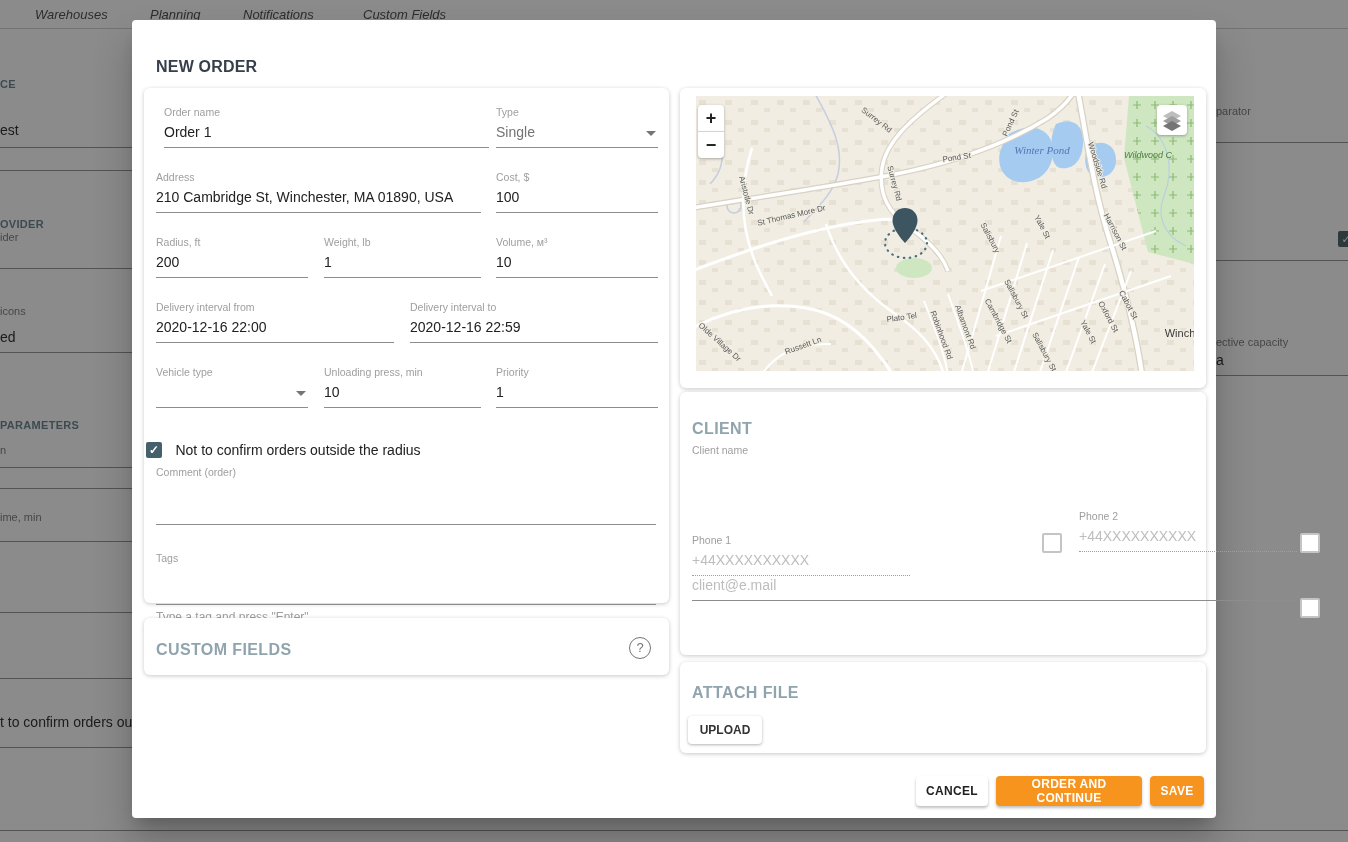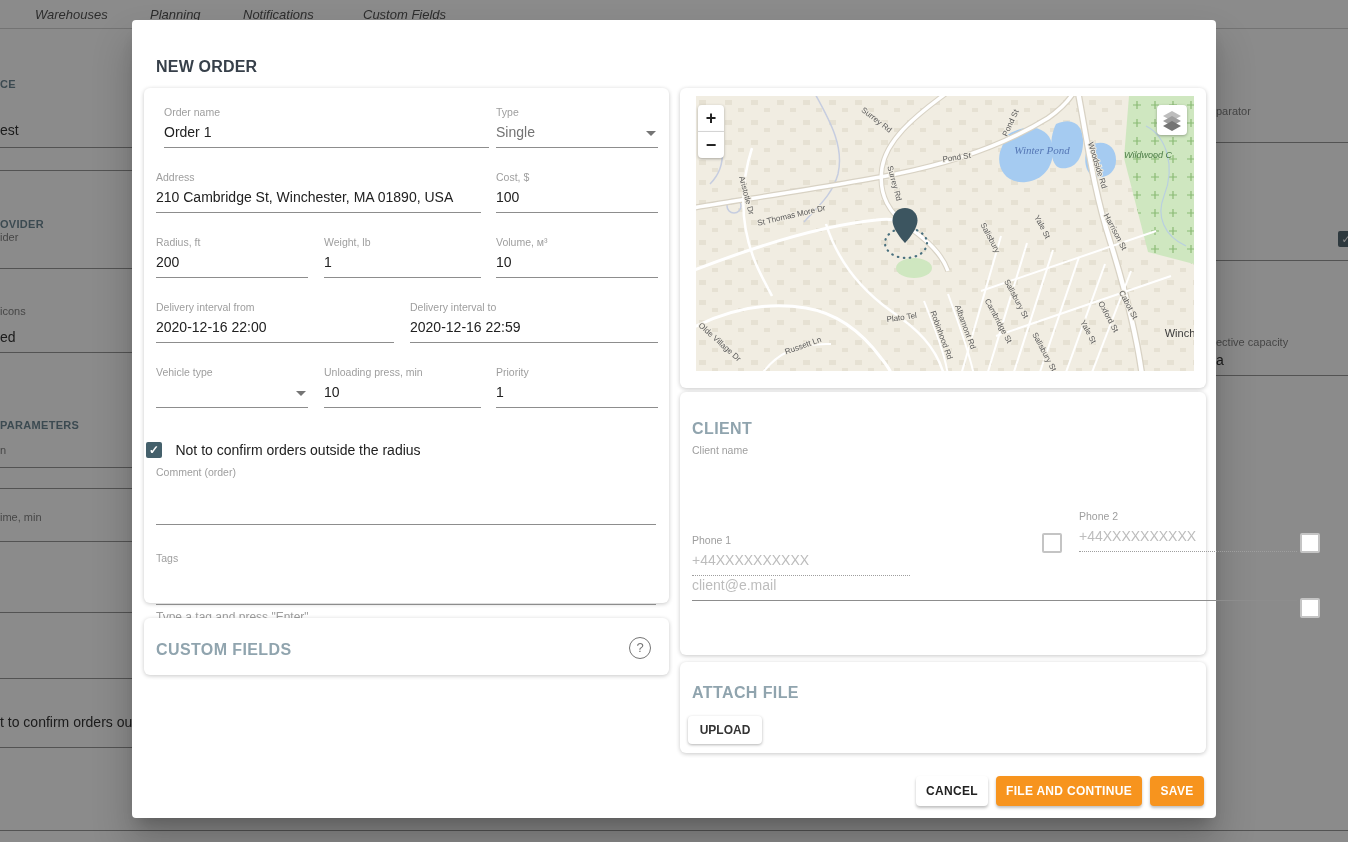--- a/index.html
+++ b/index.html
@@ -317,16 +317,16 @@
       </div>
       <span class="cb empty" style="position:absolute;left:620px;top:206px;"></span>
     </div>
 
     <div class="card" style="left:548px;top:642px;width:526px;height:91px;">
       <div class="sec-head" style="position:absolute;left:12px;top:22px;">ATTACH FILE</div>
     </div>
     <button class="upload-btn">UPLOAD</button>
 
     <button class="btn btn-white" style="left:784px;top:756px;width:72px;">CANCEL</button>
-    <button class="btn btn-orange" style="left:864px;top:756px;width:146px;">FILE AND CONTINUE</button>
+    <button class="btn btn-orange" style="left:864px;top:756px;width:146px;">ORDER AND CONTINUE</button>
     <button class="btn btn-orange" style="left:1018px;top:756px;width:54px;">SAVE</button>
   </div>
 </div>
 
 </body></html>

